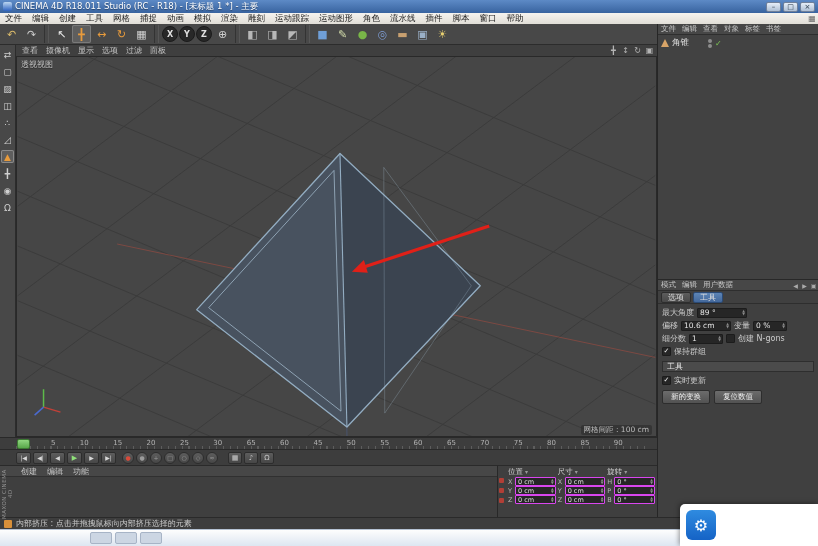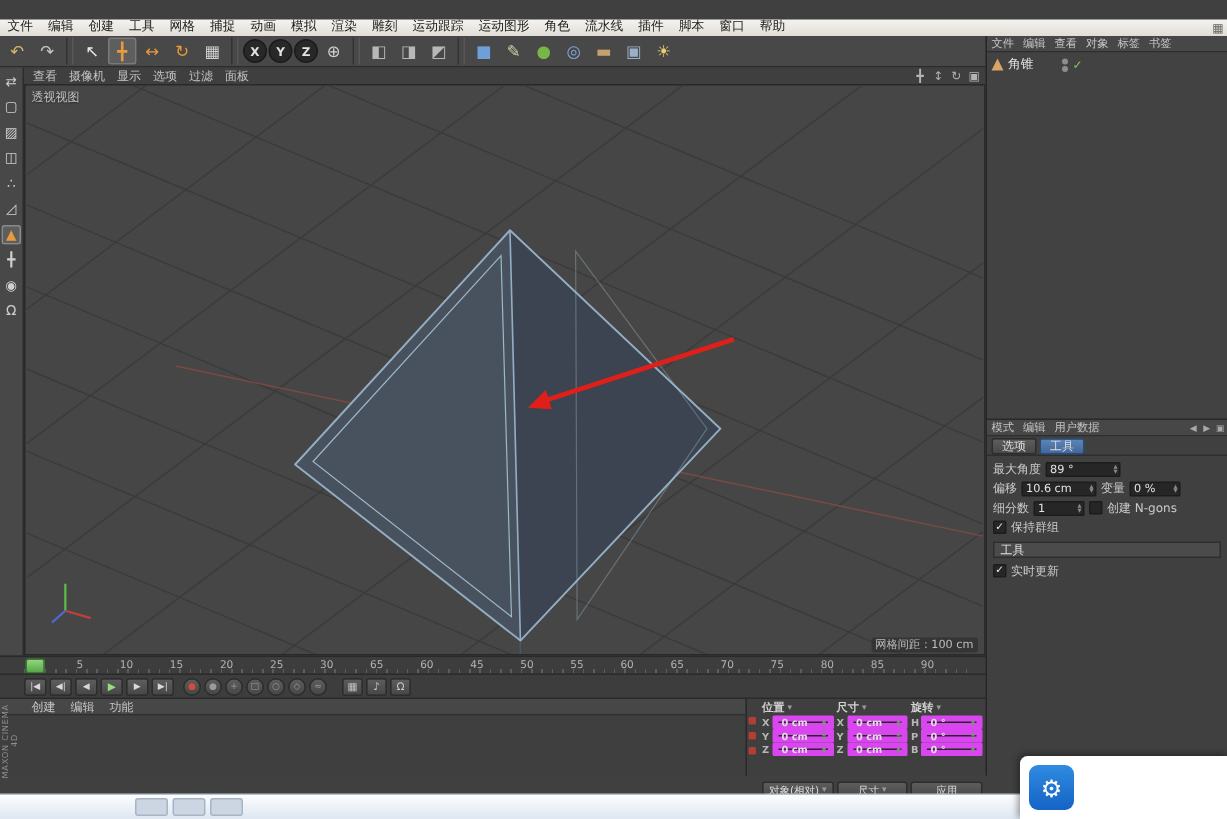--- a/index.html
+++ b/index.html
@@ -55,27 +55,27 @@
 .rbtn{width:12px;height:12px;border-radius:50%;background:linear-gradient(#5d5d5d,#474747);border:1px solid #2d2d2d;font-size:6px;display:flex;align-items:center;justify-content:center;flex:0 0 auto;}
 .mbtn{width:14px;height:12px;background:linear-gradient(#5d5d5d,#474747);border:1px solid #2d2d2d;border-radius:2px;color:#c8c8c8;font-size:7px;display:flex;align-items:center;justify-content:center;flex:0 0 auto;}
 
 .matmgr{left:0;top:465px;width:497px;height:52px;background:#3f3f3f;border-top:1px solid #2a2a2a;}
 .mm-menu{height:11px;background:#474747;display:flex;font-size:8px;color:#c6c6c6;align-items:center;padding-left:16px;border-bottom:1px solid #303030;}
 .mm-menu .mi{padding:0 5px;}
 .brand{position:absolute;left:1px;top:466px;width:12px;height:56px;color:#8f8f8f;font-size:5.5px;writing-mode:vertical-rl;transform:rotate(180deg);letter-spacing:.5px;overflow:hidden;z-index:6;text-align:center;}
 .coordmgr{left:497px;top:465px;width:160px;height:52px;background:#3f3f3f;border-top:1px solid #2a2a2a;border-left:1px solid #282828;padding:1px 2px 1px 10px;display:flex;flex-direction:column;}
 .reddots{position:absolute;left:499px;top:478px;display:flex;flex-direction:column;gap:5px;z-index:2;}
 .reddots i{width:5px;height:5px;background:#b23f36;border-radius:1px;display:block;}
-.cm-grid{display:flex;gap:2px;flex:1;font-weight:bold;}
+.cm-grid{display:flex;gap:2px;flex:1;}
 .cm-col{flex:1;display:flex;flex-direction:column;gap:1px;min-width:0;}
 .cm-head{display:flex;align-items:center;gap:2px;font-size:7.5px;color:#d2d2d2;height:9px;white-space:nowrap;}
 .caret{color:#9a9a9a;font-size:6px;}
 .cm-row{display:flex;align-items:center;gap:1px;height:9px;}
 .cm-axis{font-size:6.5px;color:#b6b6b6;width:6px;flex:0 0 auto;}
-.cm-val{flex:1;background:#262626;border:4px solid #d946ef;color:#dedede;font-size:6.5px;height:9px;border-radius:1px;display:flex;align-items:center;justify-content:space-between;padding:0 1px 0 2px;min-width:0;white-space:nowrap;}
+.cm-val{flex:1;background:#262626;border:1px solid #d946ef;color:#dedede;font-size:6.5px;height:9px;border-radius:1px;display:flex;align-items:center;justify-content:space-between;padding:0 1px 0 2px;min-width:0;white-space:nowrap;}
 .spin{color:#8a8a8a;font-size:3.5px;line-height:3px;display:flex;flex-direction:column;flex:0 0 auto;}
 .cm-bottom{display:flex;gap:2px;height:11px;margin-top:17px;}
 .cm-dd{flex:1;background:linear-gradient(#5d5d5d,#484848);border:1px solid #2d2d2d;color:#dedede;font-size:7px;display:flex;align-items:center;justify-content:center;gap:2px;border-radius:2px;white-space:nowrap;}
 
 .rightcol{left:657px;top:24px;width:161px;height:493px;background:#404040;border-left:1px solid #262626;display:flex;flex-direction:column;}
 .rc-menu{height:11px;background:#474747;display:flex;align-items:center;font-size:7.5px;color:#c6c6c6;border-bottom:1px solid #2e2e2e;flex:0 0 auto;}
 .rc-menu .mi{padding:0 3px;white-space:nowrap;}
 .rc-spacer{flex:1;}
 .rc-ico{width:9px;text-align:center;font-size:6px;color:#aaa;}
 .om-tree{height:245px;border-bottom:1px solid #282828;padding:2px 3px;flex:0 0 auto;background:#424242;}
@@ -107,20 +107,30 @@
 .wm-logo{width:30px;height:30px;background:linear-gradient(#2f8be0,#1563c6);border-radius:6px;color:#fff;font-size:16px;display:flex;align-items:center;justify-content:center;flex:0 0 auto;}
 .wm-text{display:flex;flex-direction:column;line-height:1.15;}
 .wm-title{font-size:13.5px;font-weight:bold;color:#1b3c6e;letter-spacing:1px;white-space:nowrap;}
 .wm-sub{font-size:5.5px;color:#9aa4b0;white-space:nowrap;}
 </style>
 </head>
 <body>
 
 <div class="app">
 
+  <div class="titlebar abs">
+    <span class="app-icon"></span>
+    <span class="title">CINEMA 4D R18.011 Studio (RC - R18) - [未标题 1 *] - 主要</span>
+    <span style="display:flex;gap:2px">
+
+    <span class="winbtn">–</span>
+        <span class="winbtn">□</span>
+        <span class="winbtn">×</span>
+      </span>
+  </div>
 
   <div class="menubar abs">
     <span style="display:flex">
 
     <span class="mi">文件</span>
         <span class="mi">编辑</span>
         <span class="mi">创建</span>
         <span class="mi">工具</span>
         <span class="mi">网格</span>
         <span class="mi">捕捉</span>
@@ -530,23 +540,31 @@
       </div>
       <div class="f-row">
         <span class="chk">✓</span>
         <span class="f-label">保持群组</span>
       </div>
       <div class="section-bar">工具</div>
       <div class="f-row">
         <span class="chk">✓</span>
         <span class="f-label">实时更新</span>
       </div>
-    </div>
-  </div>
-
+      <div class="btn-row">
+        <span class="abtn">新的变换</span>
+        <span class="abtn">复位数值</span>
+      </div>
+    </div>
+  </div>
+
+  <div class="statusbar abs">
+    <span class="status-ico"></span>
+    <span>内部挤压 : 点击并拖拽鼠标向内部挤压选择的元素</span>
+  </div>
 
   <div class="taskbar abs">
     <span class="task-thumb"></span>
     <span class="task-thumb"></span>
     <span class="task-thumb"></span>
   </div>
 
   <div class="watermark">
     <span class="wm-logo">⚙</span>
   </div>

